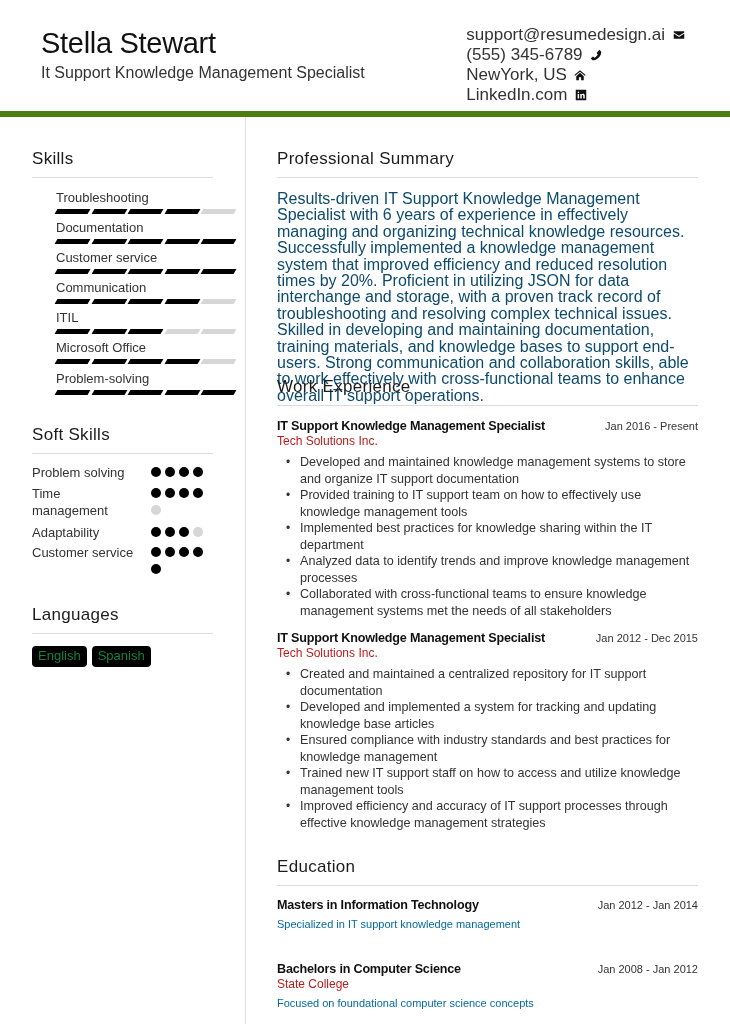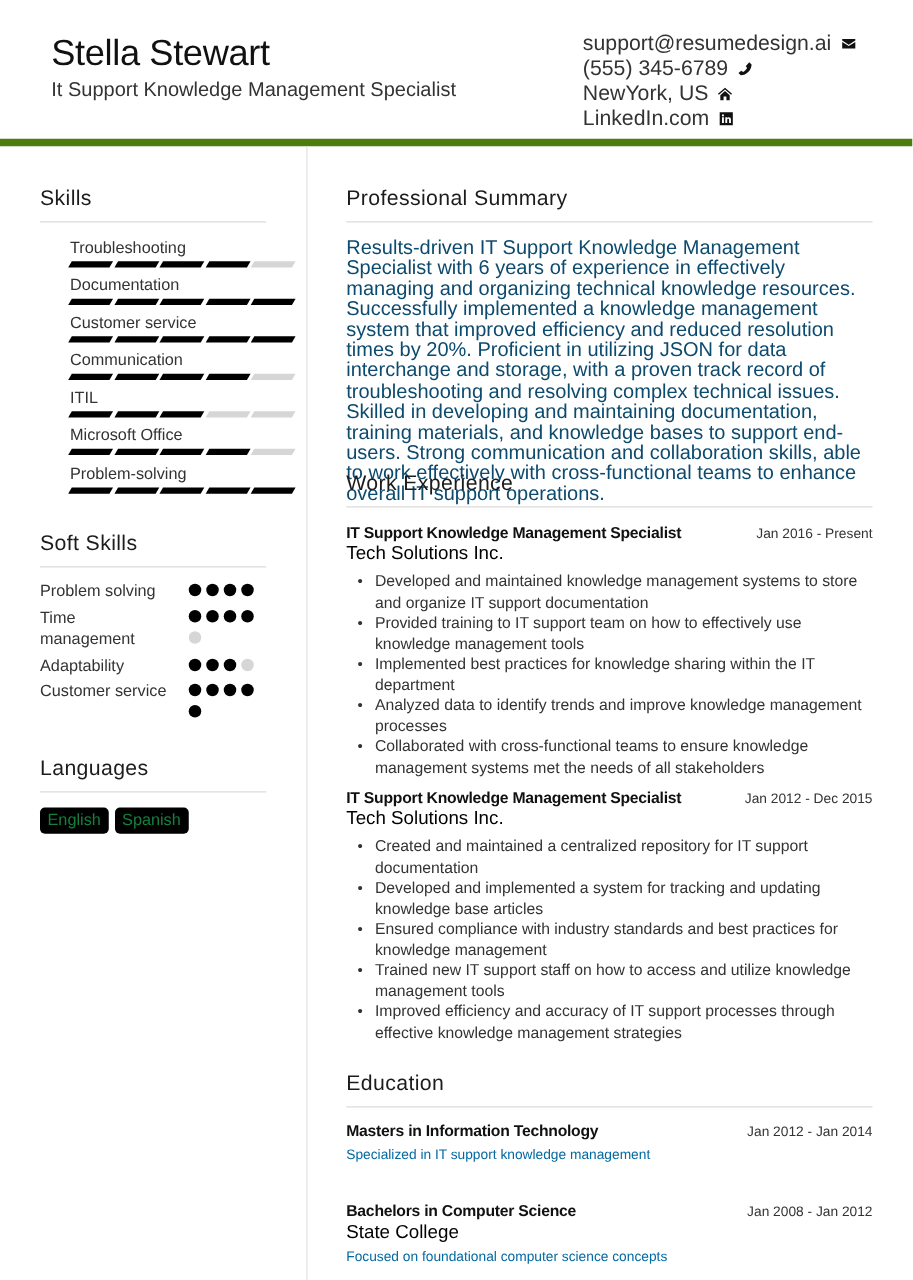--- a/index.html
+++ b/index.html
@@ -40,21 +40,21 @@
 
   .main { position: absolute; left: 277px; top: 117px; width: 421px; }
   .summary-title { position: absolute; left: 0; top: 32px; width: 421px; }
   .summary { position: absolute; left: 0; top: 74px; width: 421px; font-size: 16px; line-height: 16.4px; color: #0c4a6e; }
 
   .work-title { position: absolute; left: 0; top: 260px; width: 421px; }
   .job { position: absolute; left: 0; width: 421px; }
   .job-head { display: flex; justify-content: space-between; align-items: baseline; }
   .job-role { font-size: 12.6px; font-weight: 700; color: #111; letter-spacing: -0.2px; }
   .job-date { font-size: 11px; color: #333; }
-  .job-company { font-size: 15px; color: #000000; margin-top: 1px; }
+  .job-company { font-size: 12px; color: #b91c1c; margin-top: 1px; }
   .job ul { list-style: none; margin-top: 6px; padding-left: 9px; }
   .job li { position: relative; padding-left: 14px; font-size: 12.6px; line-height: 16.5px; color: #333; }
   .job li::before { content: "•"; position: absolute; left: 0; top: 0; font-size: 12px; }
 
   .edu-title { position: absolute; left: 0; top: 740px; width: 421px; }
   .edu { position: absolute; left: 0; width: 421px; }
   .edu-desc { font-size: 11px; color: #0369a1; margin-top: 6px; }
 </style>
 </head>
 <body>

